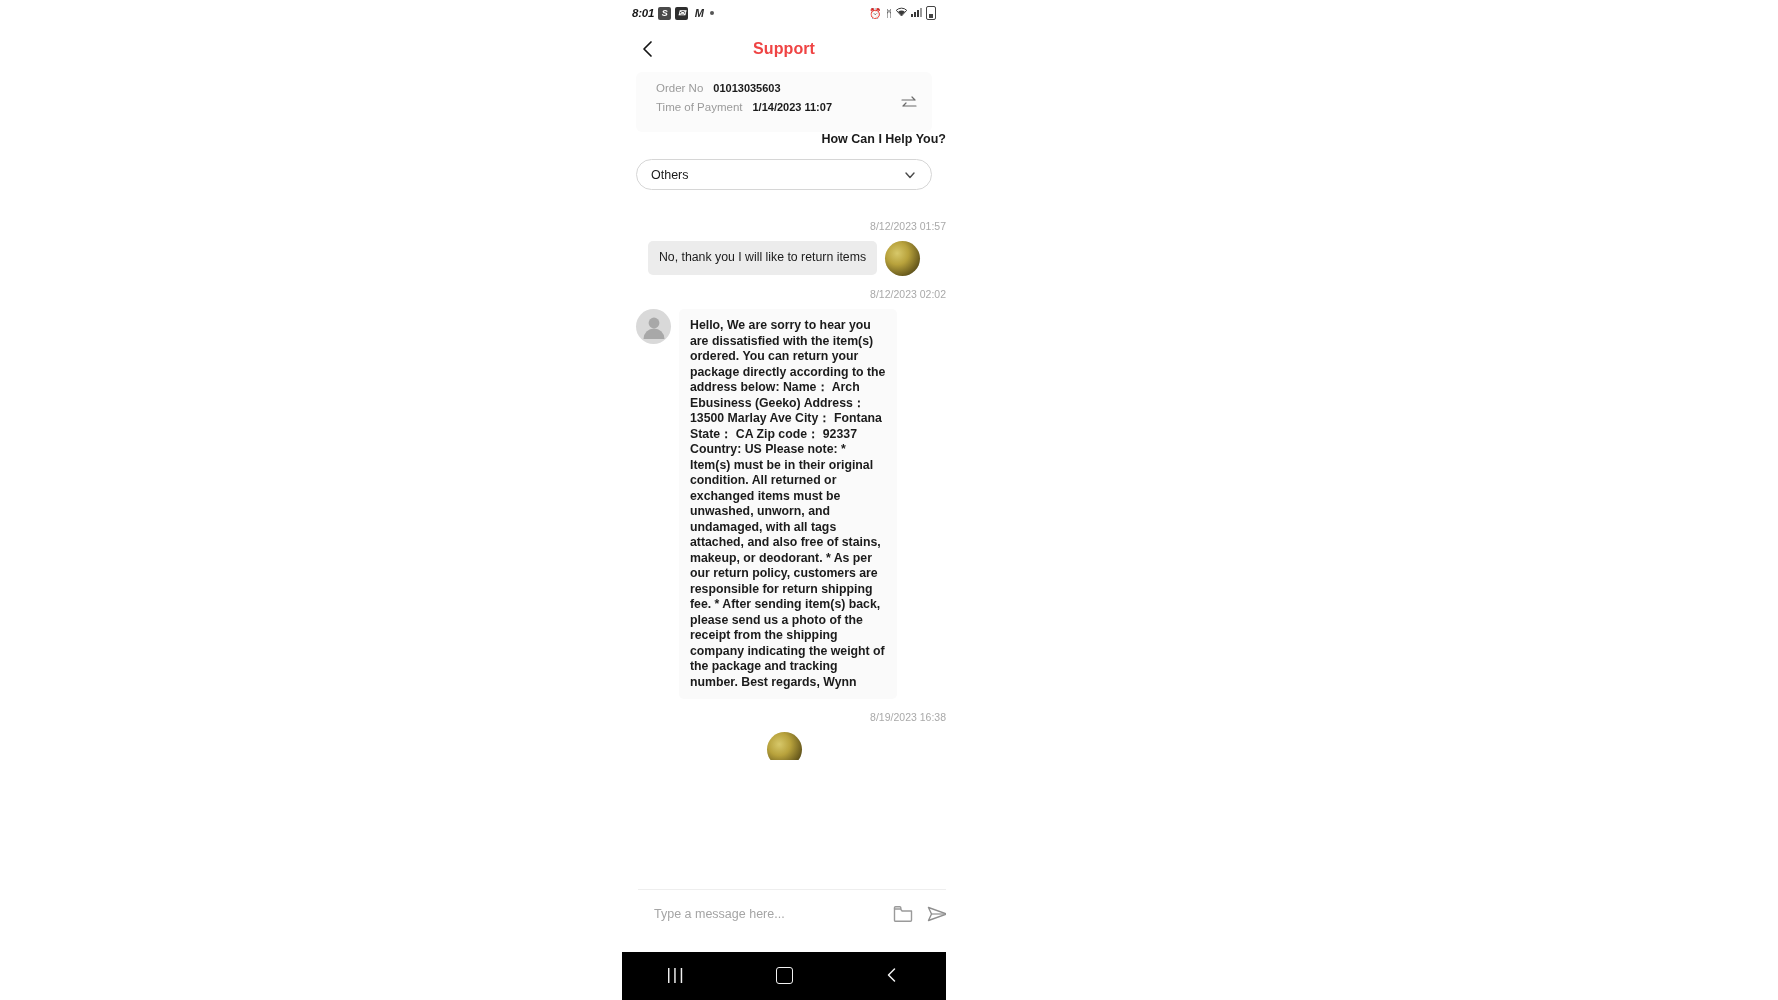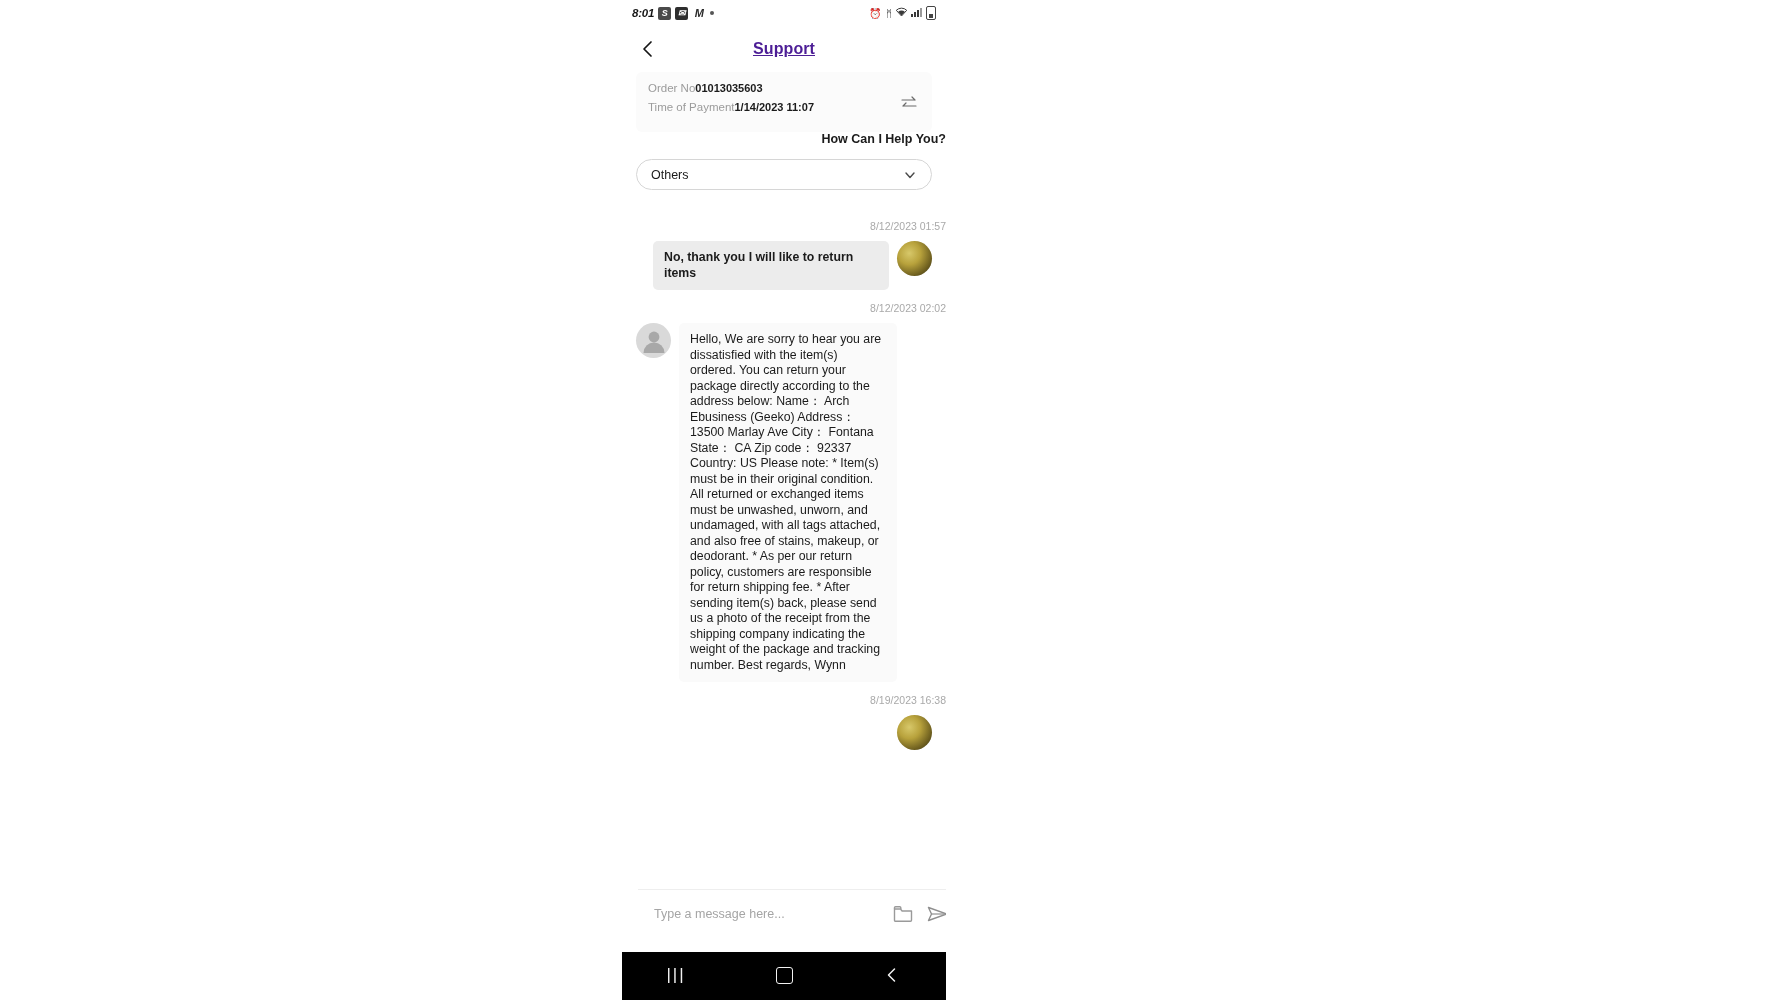--- a/index.html
+++ b/index.html
@@ -115,38 +115,38 @@
     align-items: center;
     justify-content: center;
     cursor: pointer;
   }
   .back-btn svg { display: block; }
   .title-text {
     width: 100%;
     text-align: center;
     font-size: 16px;
     font-weight: bold;
-    color: #4c1d95;
+    color: #ef4444;
     letter-spacing: 0.1px;
-    text-decoration: underline;
   }
   
   .order-card {
     margin: 0 14px;
     background: #fbfbfb;
     border-radius: 6px;
     padding: 10px 12px 12px 12px;
     position: relative;
     box-sizing: border-box;
   }
   .order-row {
     display: flex;
     align-items: baseline;
-    gap: 0;
+    gap: 10px;
     margin-bottom: 7px;
+    margin-left: 8px;
   }
   .order-row:last-child { margin-bottom: 0; }
   .order-label {
     font-size: 11.5px;
     color: #9b9b9b;
   }
   .order-value {
     font-size: 11px;
     color: #1b1b1b;
     font-weight: bold;
@@ -198,21 +198,21 @@
     font-size: 10.5px;
     color: #a9a9a9;
     margin: 12px 0 9px 0;
   }
   .msg-row {
     display: flex;
     align-items: flex-start;
     padding: 0 14px;
     gap: 8px;
   }
-  .msg-row.out { justify-content: flex-end; font-weight: bold; }
+  .msg-row.out { justify-content: center; }
   .avatar {
     width: 35px;
     height: 35px;
     border-radius: 50%;
     flex: 0 0 35px;
     overflow: hidden;
     background: #d8d8d8;
     position: relative;
   }
   .avatar.user {
@@ -231,20 +231,21 @@
     border-radius: 5px;
     padding: 9px 11px;
     font-size: 12.3px;
     line-height: 15.5px;
     color: #1b1b1b;
     word-break: break-word;
   }
   .bubble.agent {
     background: #fafafa;
     max-width: 196px;
+    font-weight: bold;
   }
   
   .inputbar {
     position: absolute;
     left: 16px;
     bottom: 63px;
     width: 324px;
     height: 48px;
     background: #ffffff;
     border-top: 1px solid #eeeeee;

